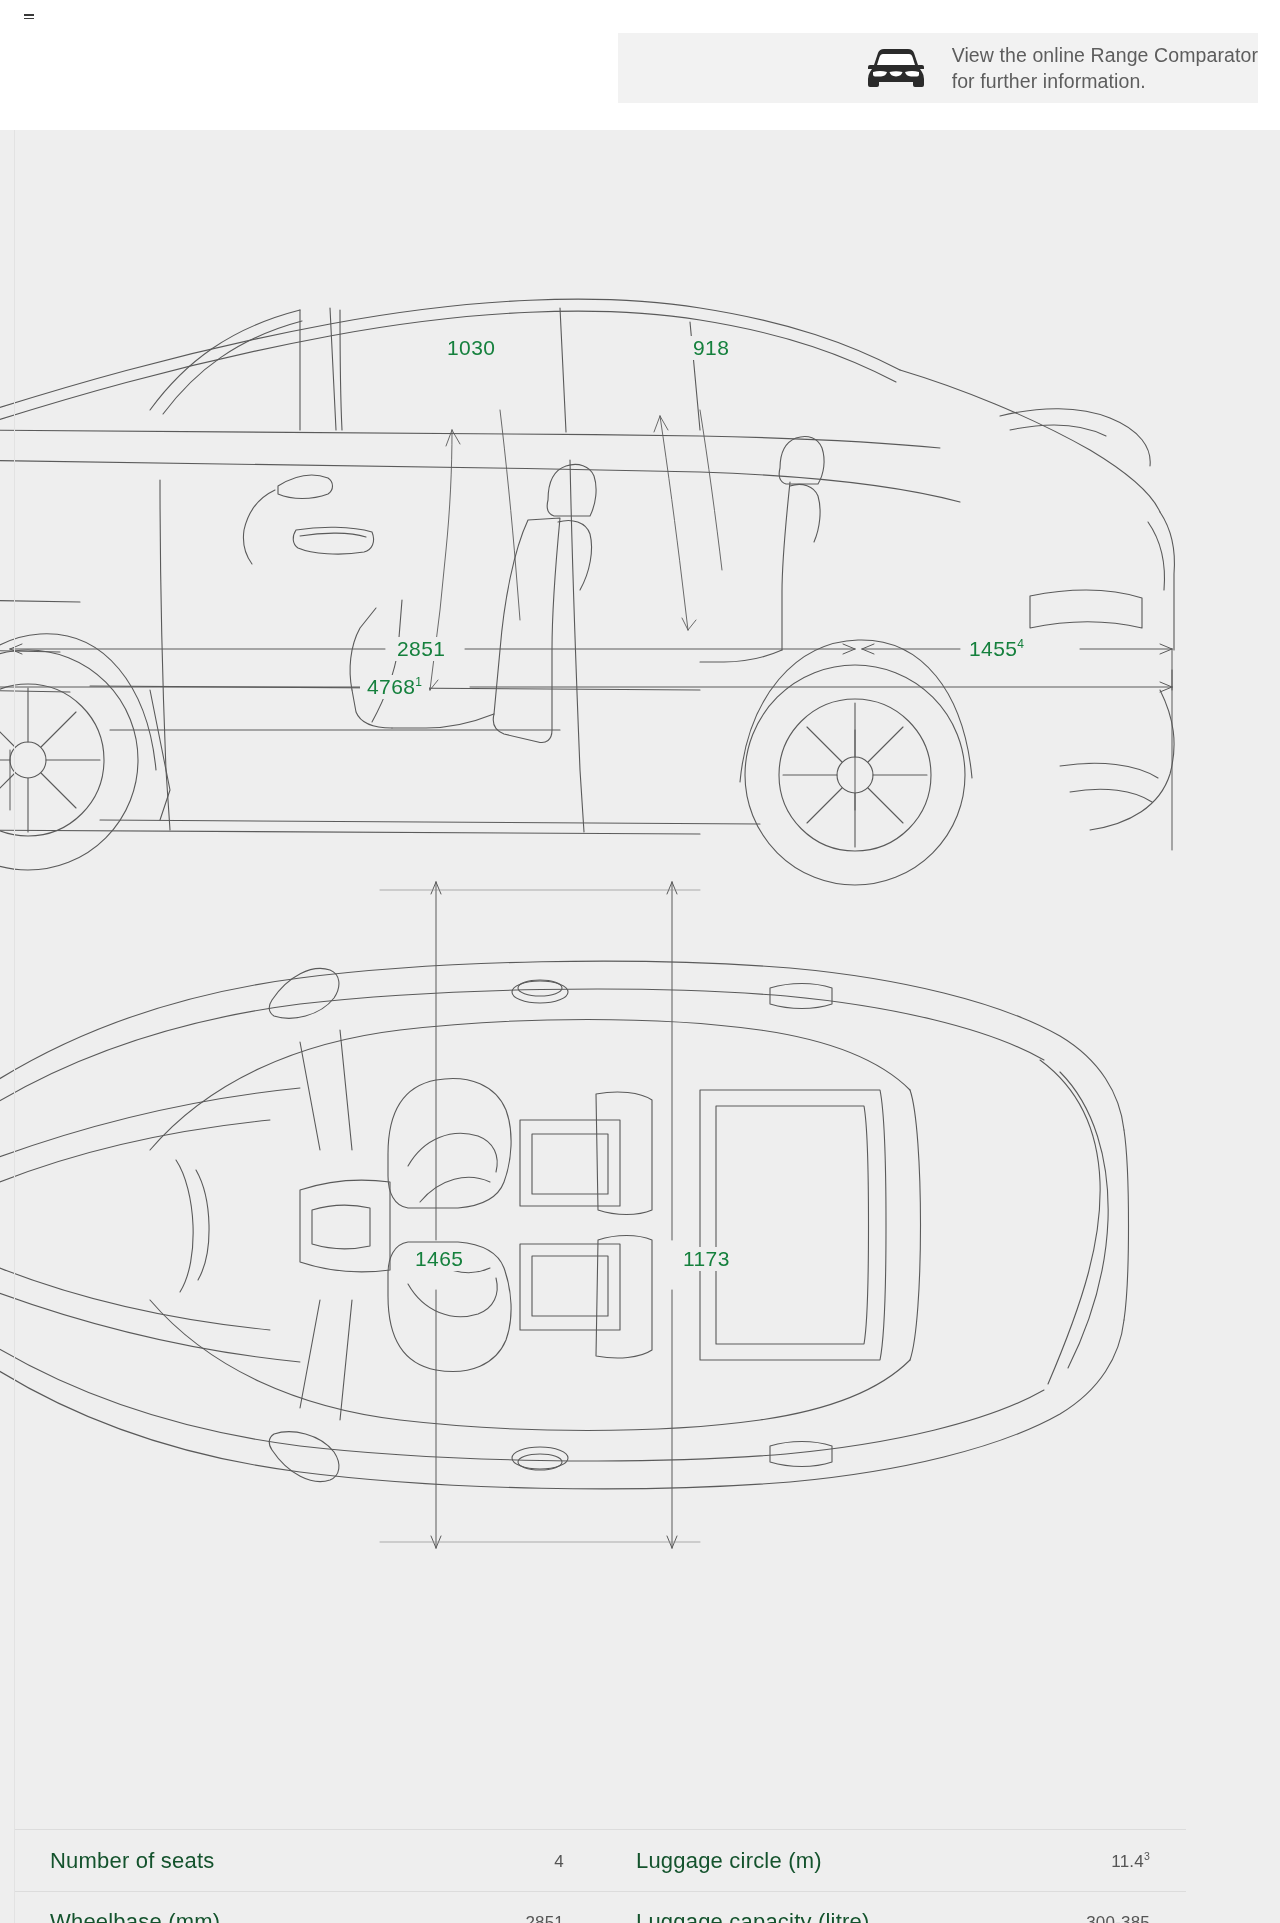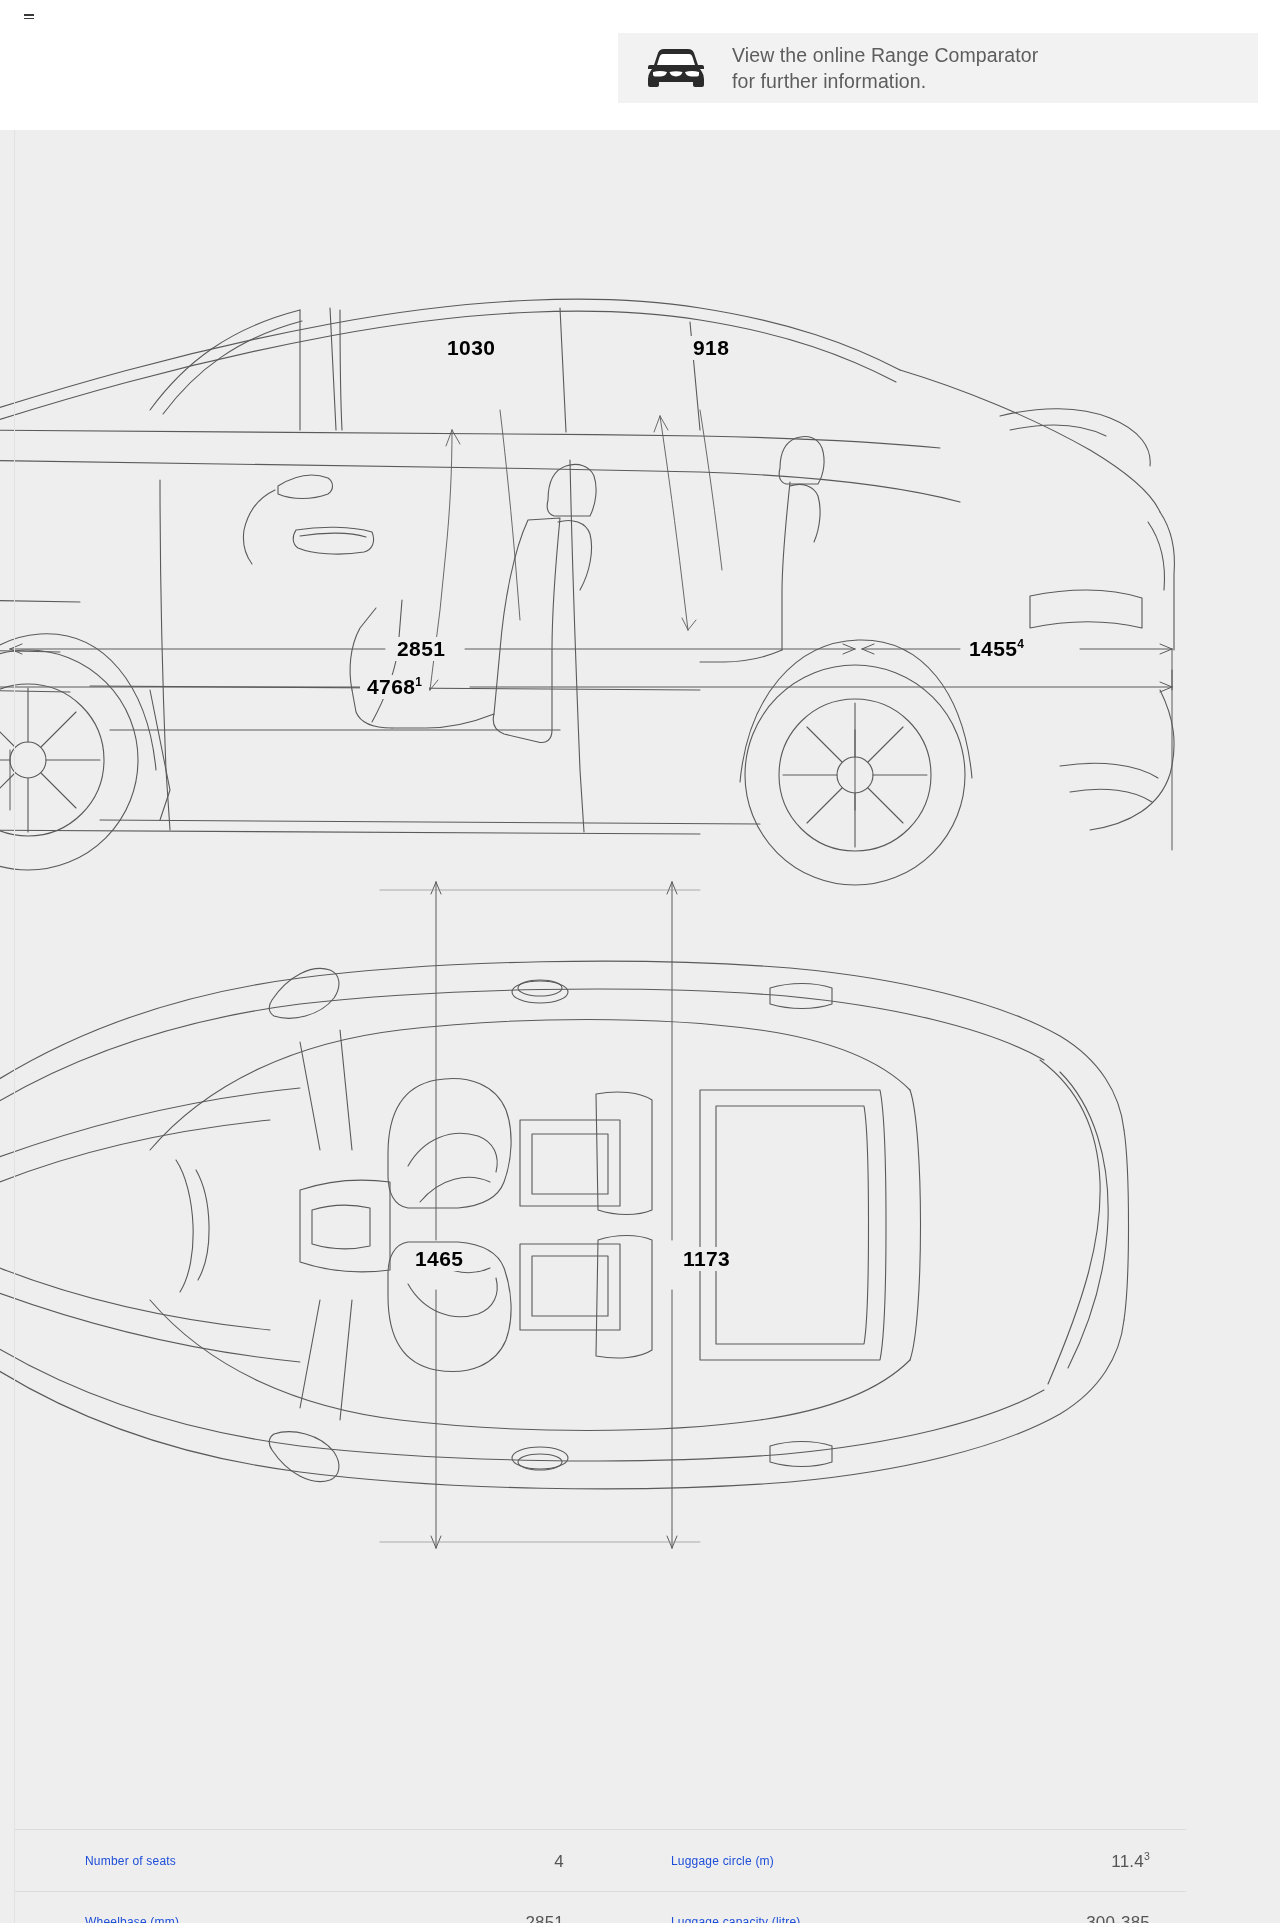--- a/index.html
+++ b/index.html
@@ -19,20 +19,21 @@
   }
   .top-marker i { display: block; height: 1.5px; background: #3a3a3a; margin-bottom: 2px; }
 
   
   .promo {
     position: absolute; left: 618px; top: 33px;
     width: 640px; height: 70px;
     background: #f2f2f2;
     display: flex; align-items: center; gap: 20px;
     padding-left: 22px;
+    justify-content: flex-end;
   }
   .promo-icon { flex: 0 0 auto; width: 72px; height: 46px; }
   .promo-text {
     font-size: 19.5px; line-height: 26px; color: #5d5d5d;
     letter-spacing: .1px; white-space: pre-line;
   }
 
   
   .panel {
     position: absolute; left: 0; top: 130px;
@@ -42,44 +43,43 @@
   .panel-left-rule {
     position: absolute; left: 14px; top: 130px;
     width: 1px; height: 1793px; background: #e2e2e2;
   }
 
   .svg-layer { position: absolute; left: 0; top: 0; width: 1280px; height: 1793px; }
 
   
   .dim {
     position: absolute;
-    font-size: 21px; color: #000000;
+    font-size: 21px; color: #15803d;
     letter-spacing: .4px;
     white-space: nowrap;
     background: #eeeeee;
     padding: 0 7px;
-    font-weight: bold;
   }
   .dim sup { font-size: 12px; vertical-align: super; }
 
   
   .spec-table {
     position: absolute; left: 14px; top: 1699px;
     width: 1172px;
   }
   .spec-row { display: flex; }
   .spec-cell {
     width: 50%;
     display: flex; align-items: center; justify-content: space-between;
     padding: 0 36px 0 36px;
     height: 62px;
     border-top: 1px solid #dcdcdc;
   }
   .spec-cell.sep-left { border-left: 0; }
-  .spec-label { font-size: 12px; color: #1d4ed8; letter-spacing: .2px; margin-left: 35px; }
+  .spec-label { font-size: 22px; color: #14532d; letter-spacing: .2px; }
   .spec-value { font-size: 17px; color: #555555; letter-spacing: .2px; }
   .spec-value sup { font-size: 10.5px; vertical-align: super; }
   .spec-row:last-child .spec-cell { border-bottom: 1px solid #dcdcdc; }
 </style>
 </head>
 <body>
 
 <div class="page">
 
   <div class="top-marker">

